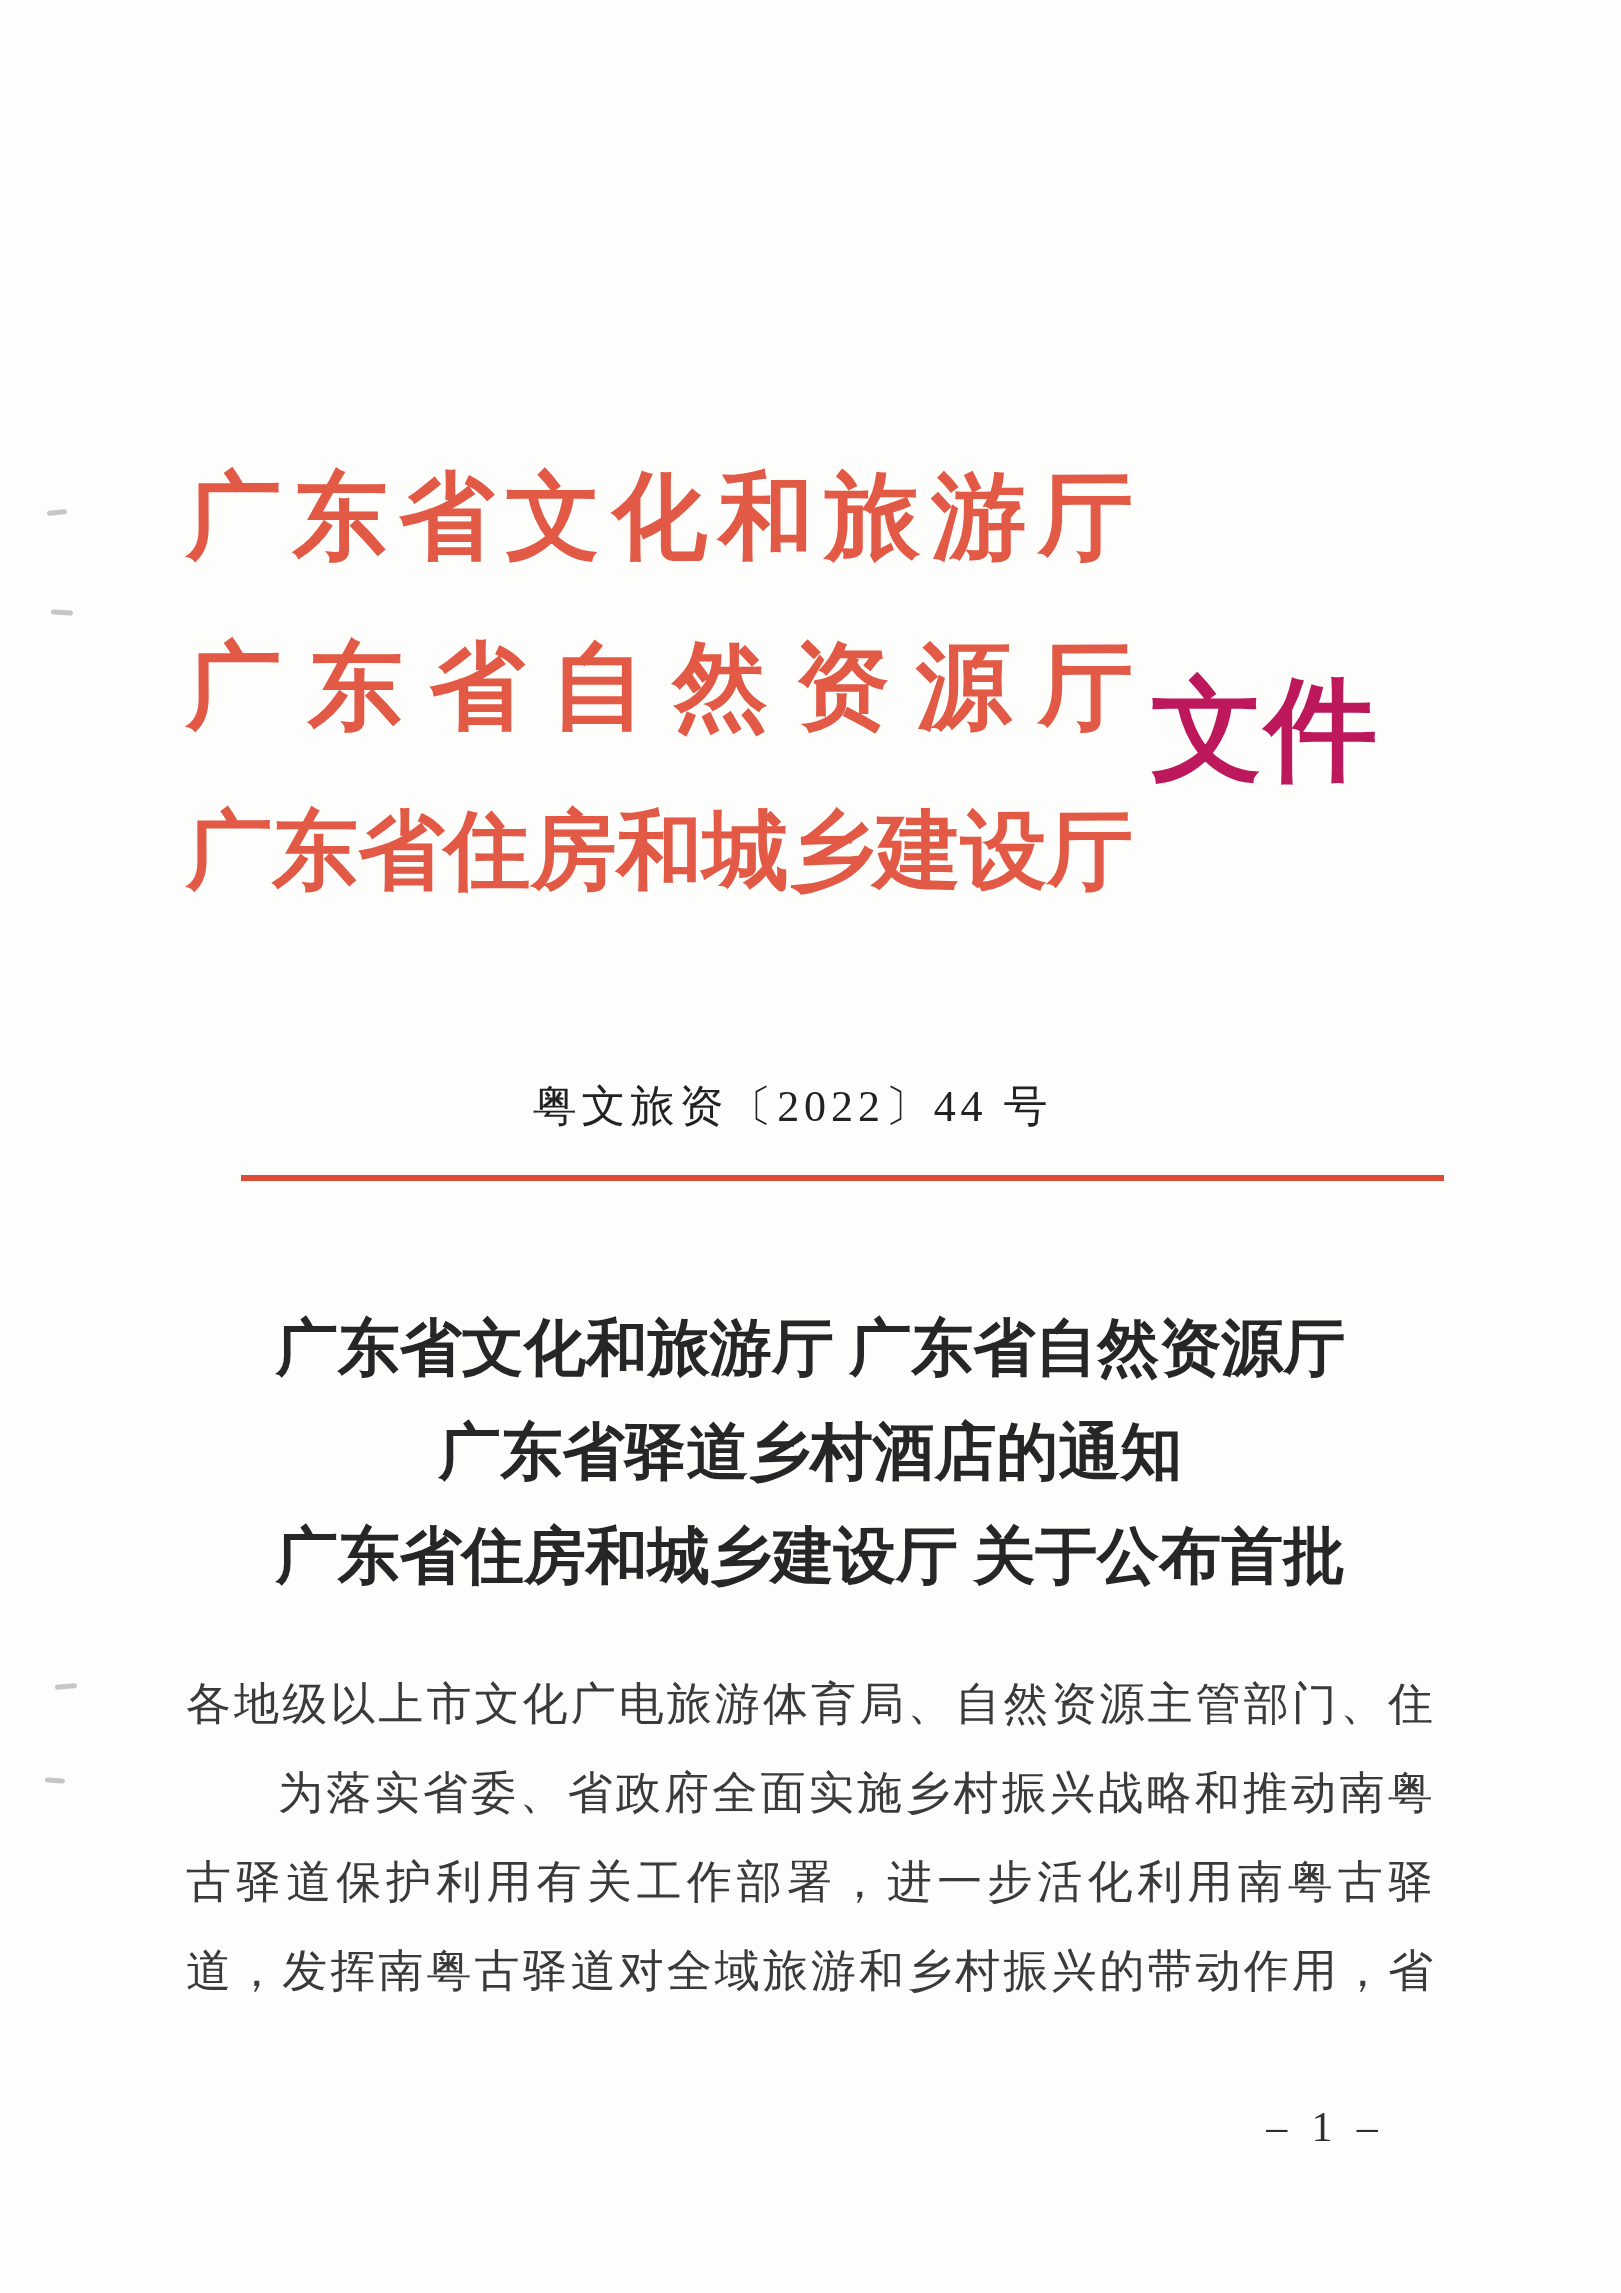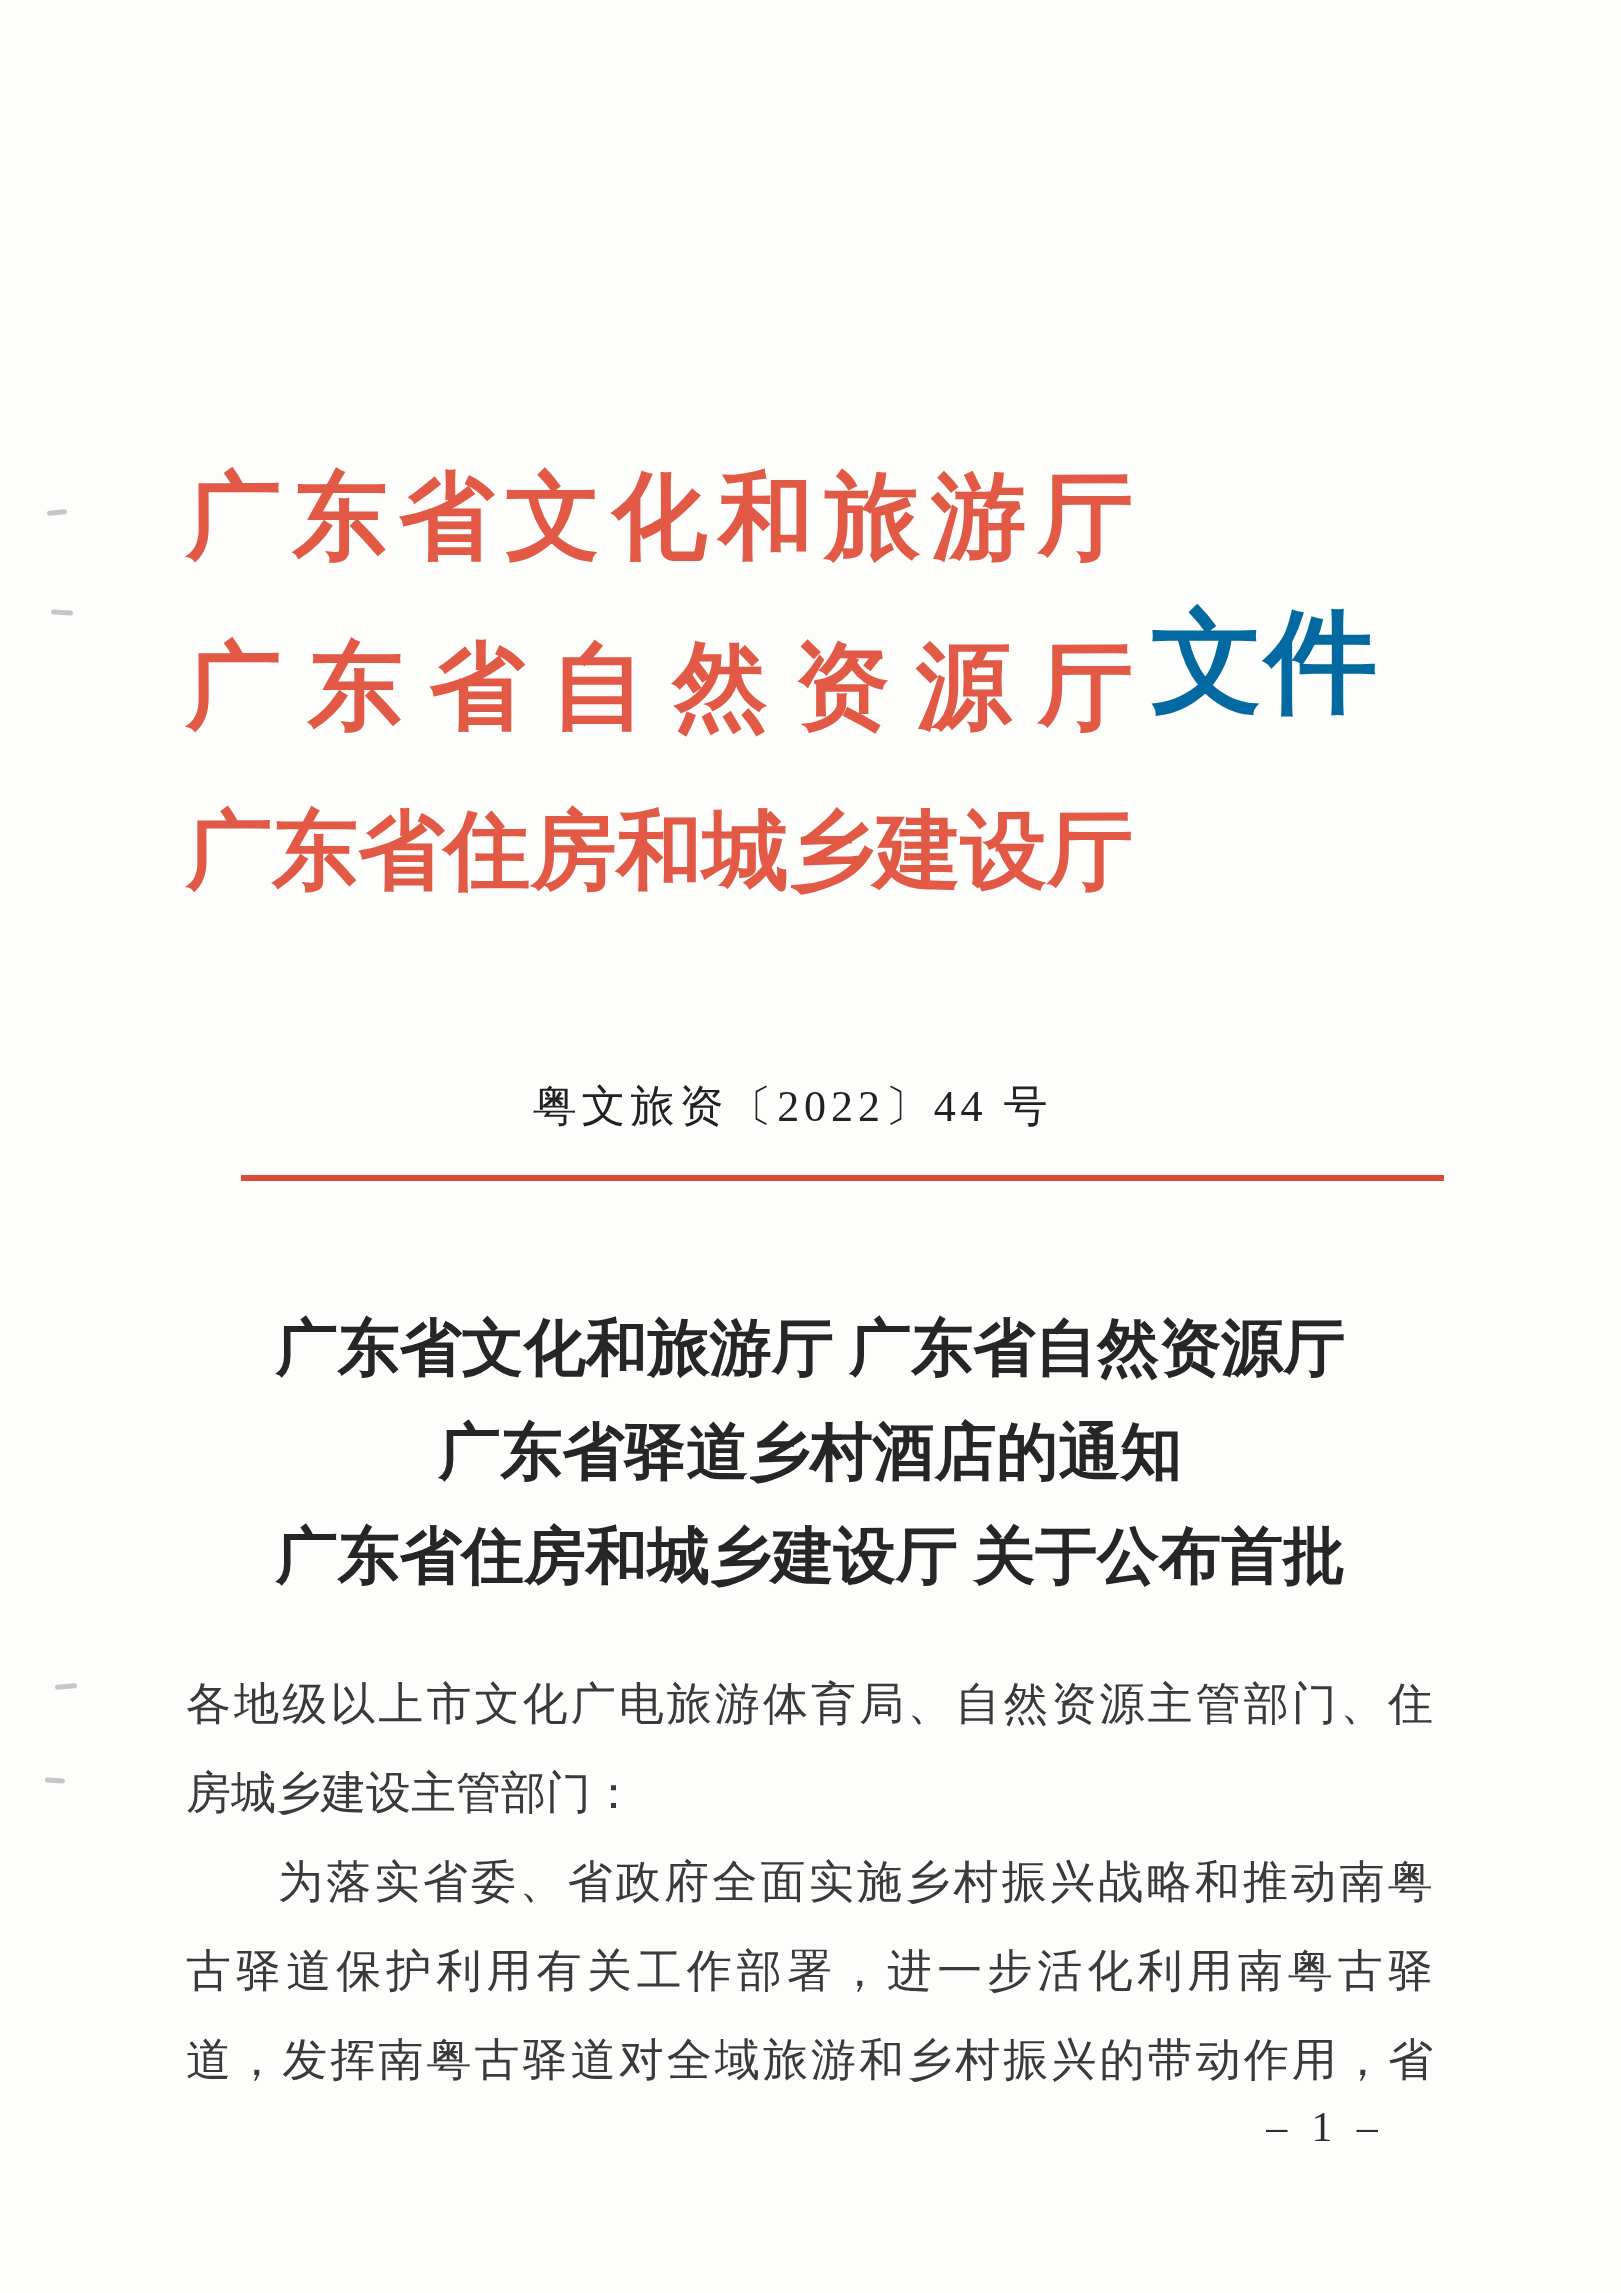--- a/index.html
+++ b/index.html
@@ -14,22 +14,22 @@
   
   .dept{
     position:absolute;left:186px;width:947px;
     color:#e25a45;font-weight:700;
     white-space:nowrap;
   }
   .dept1{top:463px;font-size:95px;}
   .dept2{top:633px;font-size:95px;}
   .dept3{top:802px;font-size:86px;}
   .doc-type{
-    position:absolute;left:1151px;top:587px;
-    color:#0369a1;font-weight:700;font-size:112px;
+    position:absolute;left:1151px;top:655px;
+    color:#be185d;font-weight:700;font-size:112px;
     letter-spacing:2px;white-space:nowrap;
   }
   
   .doc-number{
     position:absolute;left:0;top:1077px;width:1585px;
     text-align:center;font-size:44px;color:#222;
     letter-spacing:4.9px;
   }
   
   .red-rule{
@@ -149,21 +149,20 @@
         <span>然</span>
         <span>资</span>
         <span>源</span>
         <span>主</span>
         <span>管</span>
         <span>部</span>
         <span>门</span>
         <span>、</span>
         <span>住</span>
       </div>
-    <div class="bline">房城乡建设主管部门：</div>
     <div class="bline indent jc">
         <span>为</span>
         <span>落</span>
         <span>实</span>
         <span>省</span>
         <span>委</span>
         <span>、</span>
         <span>省</span>
         <span>政</span>
         <span>府</span>

